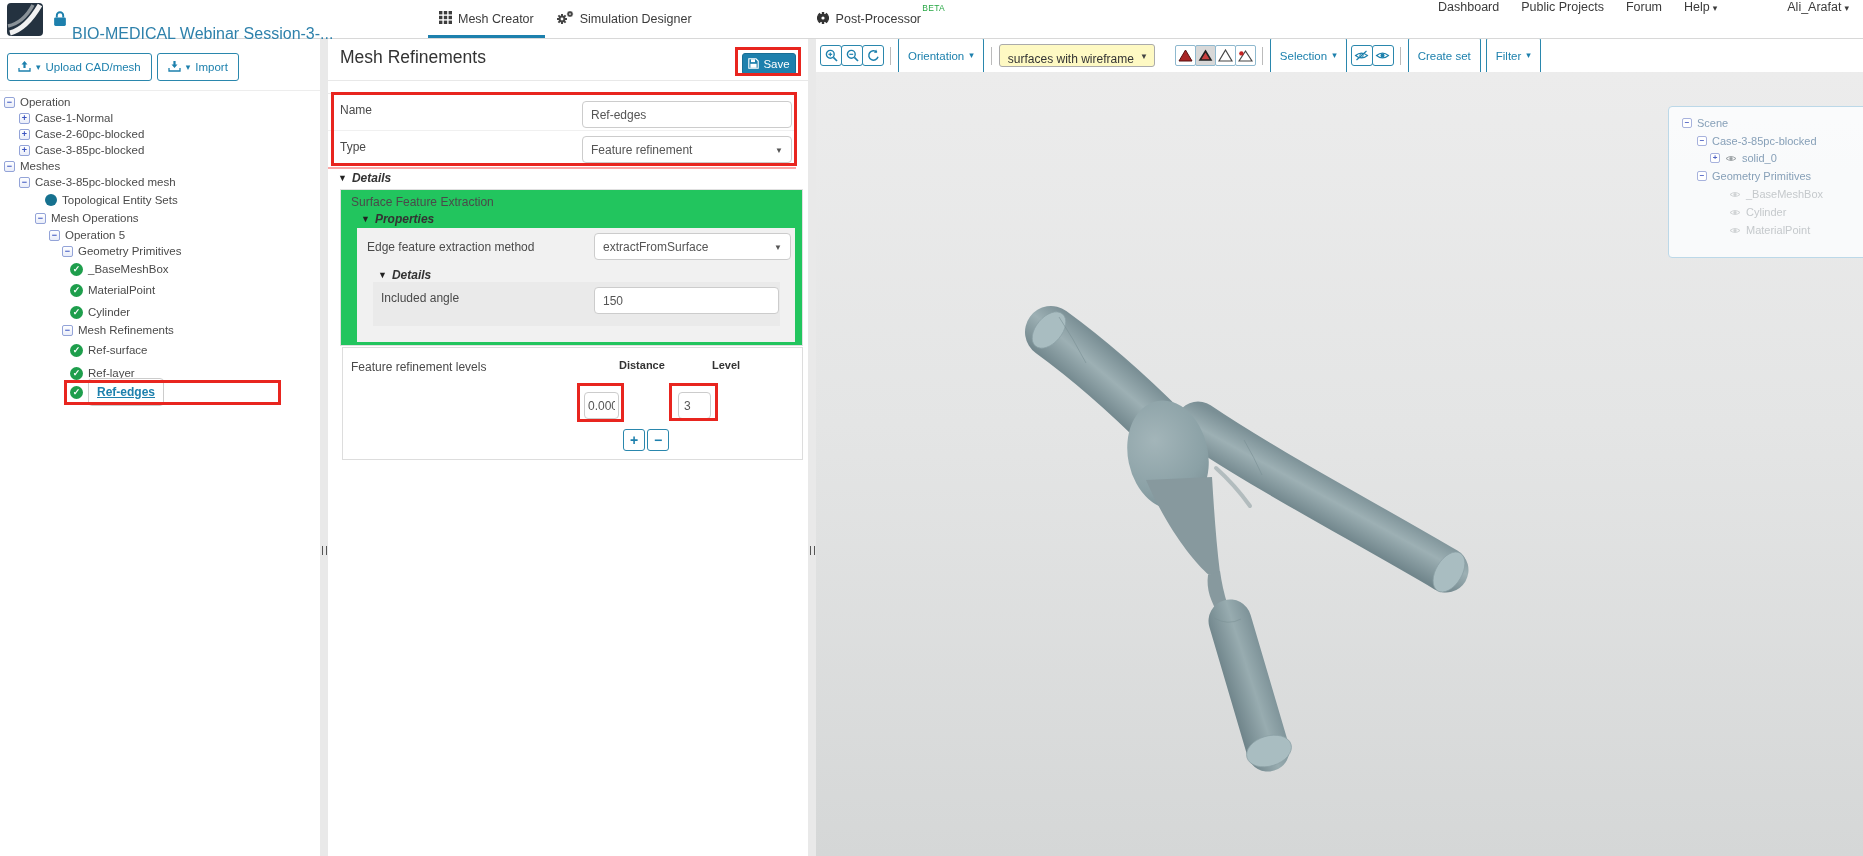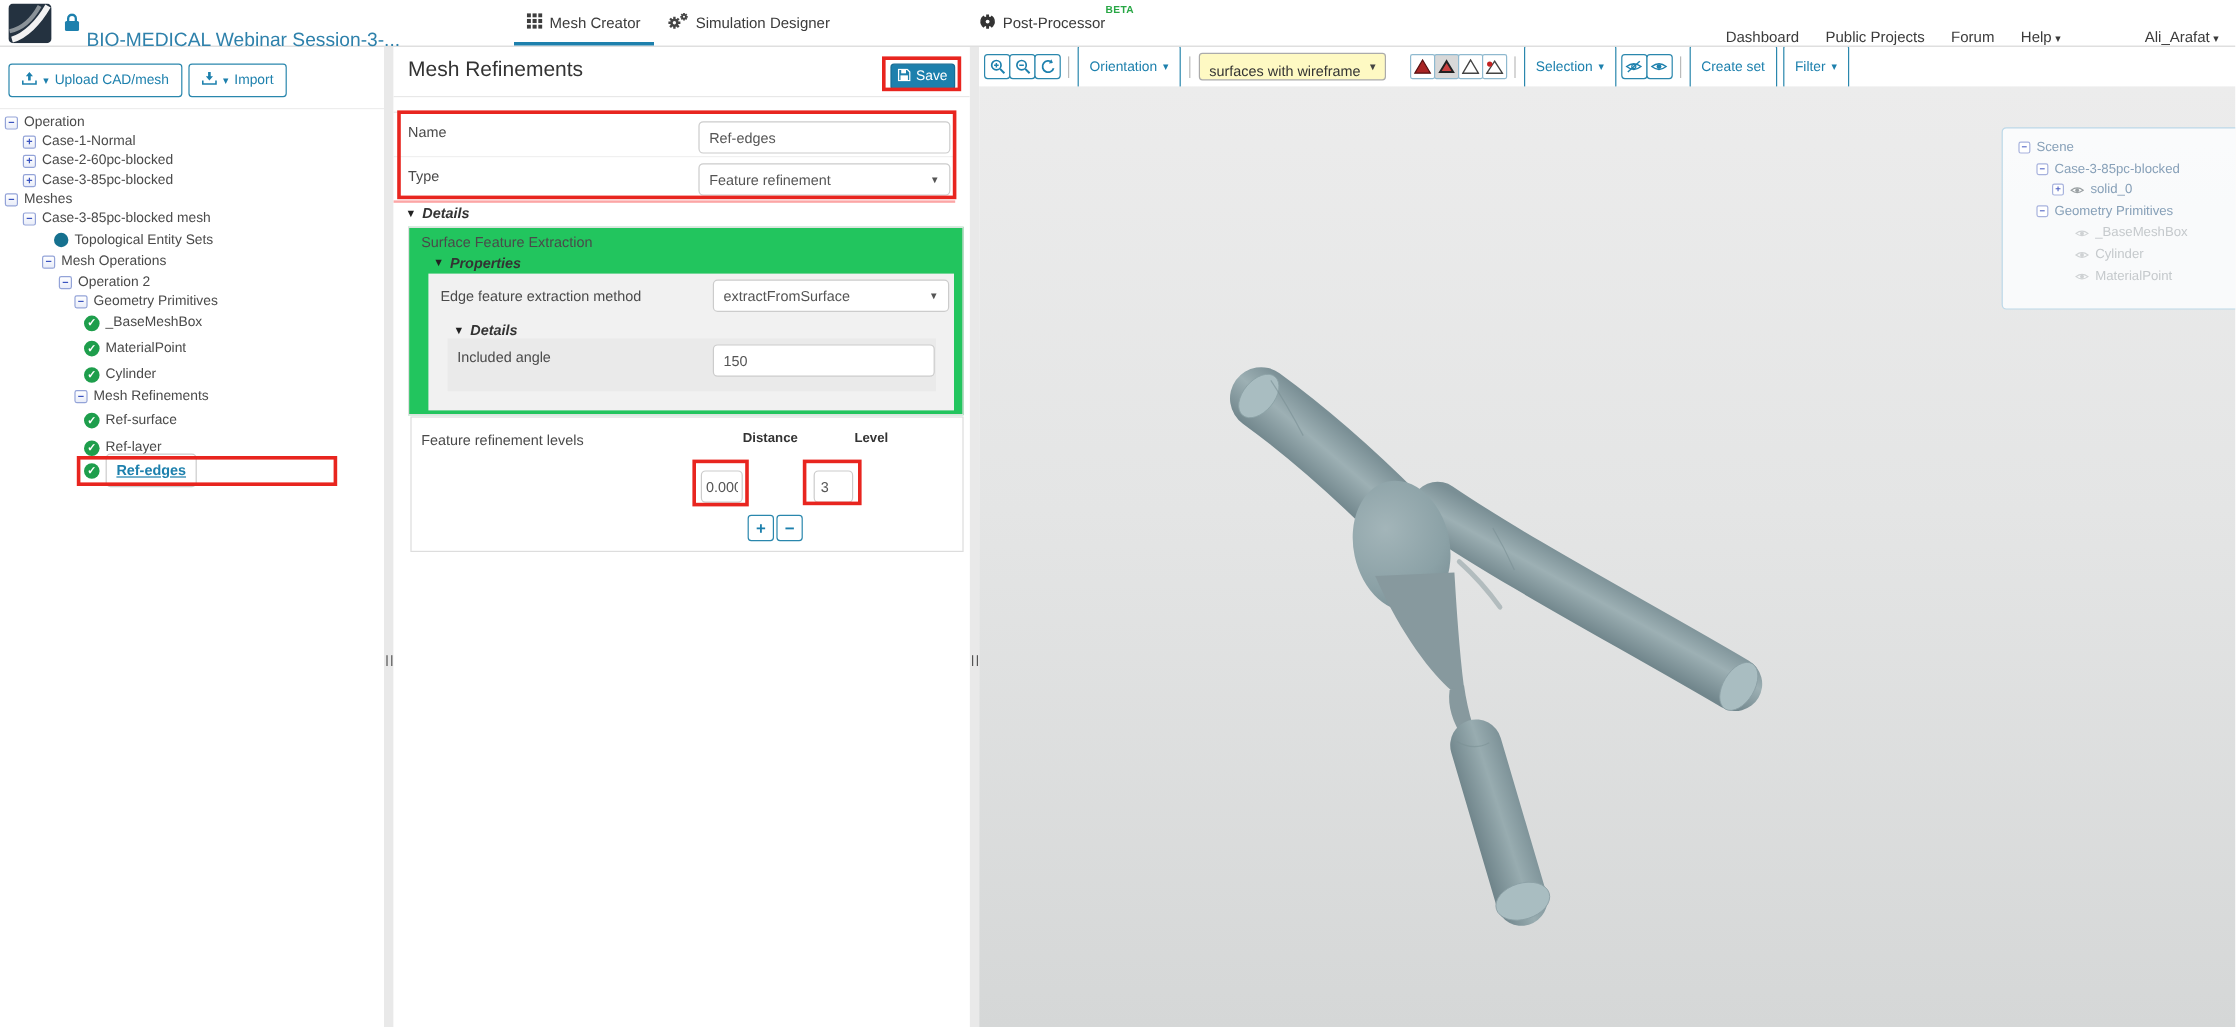--- a/index.html
+++ b/index.html
@@ -5,23 +5,23 @@
   html,body{margin:0;padding:0;background:#fff;font-family:"Liberation Sans",sans-serif;}
   .page{position:relative;width:1863px;height:856px;overflow:hidden;background:#fff;}
   
   .topbar{position:absolute;left:0;top:0;width:1863px;height:38px;background:#fff;border-bottom:1px solid #d8d8d8;z-index:20;}
   .logo{position:absolute;left:7px;top:3px;}
   .lock{position:absolute;left:53px;top:11px;}
   .proj-title{position:absolute;left:72px;top:9px;font-size:16px;color:#2e81ab;white-space:nowrap;margin-top:16px;}
   .tabs{position:absolute;left:428px;top:0;height:38px;display:flex;align-items:stretch;}
   .tab{display:flex;align-items:center;gap:6px;font-size:12.5px;color:#3b3b3b;padding:0 11px;position:relative;cursor:pointer;}
   .tab.active{box-shadow:inset 0 -3px 0 #1d80ad;}
-  .tab .beta{position:absolute;top:3px;right:2px;font-size:8.5px;font-weight:bold;color:#28a745;letter-spacing:.3px;}
+  .tab .beta{position:absolute;top:3px;right:2px;font-size:8.5px;font-weight:normal;color:#28a745;letter-spacing:.3px;}
   .tab.post{margin-left:102px;padding-right:26px;}
-  .toplinks{position:absolute;right:0;top:0;height:38px;display:flex;align-items:flex-end;font-size:12.5px;color:#3b3b3b;}
+  .toplinks{position:absolute;right:0;top:0;height:38px;display:flex;align-items:flex-start;font-size:12.5px;color:#3b3b3b;}
   .toplink{margin-right:22px;cursor:pointer;white-space:nowrap;}
   .toplink .caret,.user .caret{font-size:9px;color:#3b3b3b;margin-left:3px;}
   .user{margin-left:48px;margin-right:14px;cursor:pointer;white-space:nowrap;}
   
   .caret{font-size:9px;line-height:1;}
   .btn-outline{display:inline-flex;align-items:center;gap:5px;border:1px solid #2a87ad;color:#1d80ad;background:#fff;border-radius:3px;font-size:11.5px;cursor:pointer;font-family:inherit;}
   
   .sidebar{position:absolute;left:0;top:39px;width:320px;height:817px;background:#fff;}
   .sb-buttons{position:absolute;left:7px;top:14px;display:flex;gap:5px;}
   .sb-buttons .btn-outline{height:28px;padding:0 10px;}
@@ -224,21 +224,21 @@
     <div class="trow" style="top:152px;left:45px">
         <span class="tdot"></span>
         <span class="tlabel">Topological Entity Sets</span>
       </div>
     <div class="trow" style="top:170px;left:35px">
         <span class="tbx">−</span>
         <span class="tlabel">Mesh Operations</span>
       </div>
     <div class="trow" style="top:187px;left:49px">
         <span class="tbx">−</span>
-        <span class="tlabel">Operation 2</span>
+        <span class="tlabel">Operation 5</span>
       </div>
     <div class="trow" style="top:203px;left:62px">
         <span class="tbx">−</span>
         <span class="tlabel">Geometry Primitives</span>
       </div>
     <div class="trow" style="top:221px;left:70px">
         <span class="chk">✓</span>
         <span class="tlabel">_BaseMeshBox</span>
       </div>
     <div class="trow" style="top:242px;left:70px">

